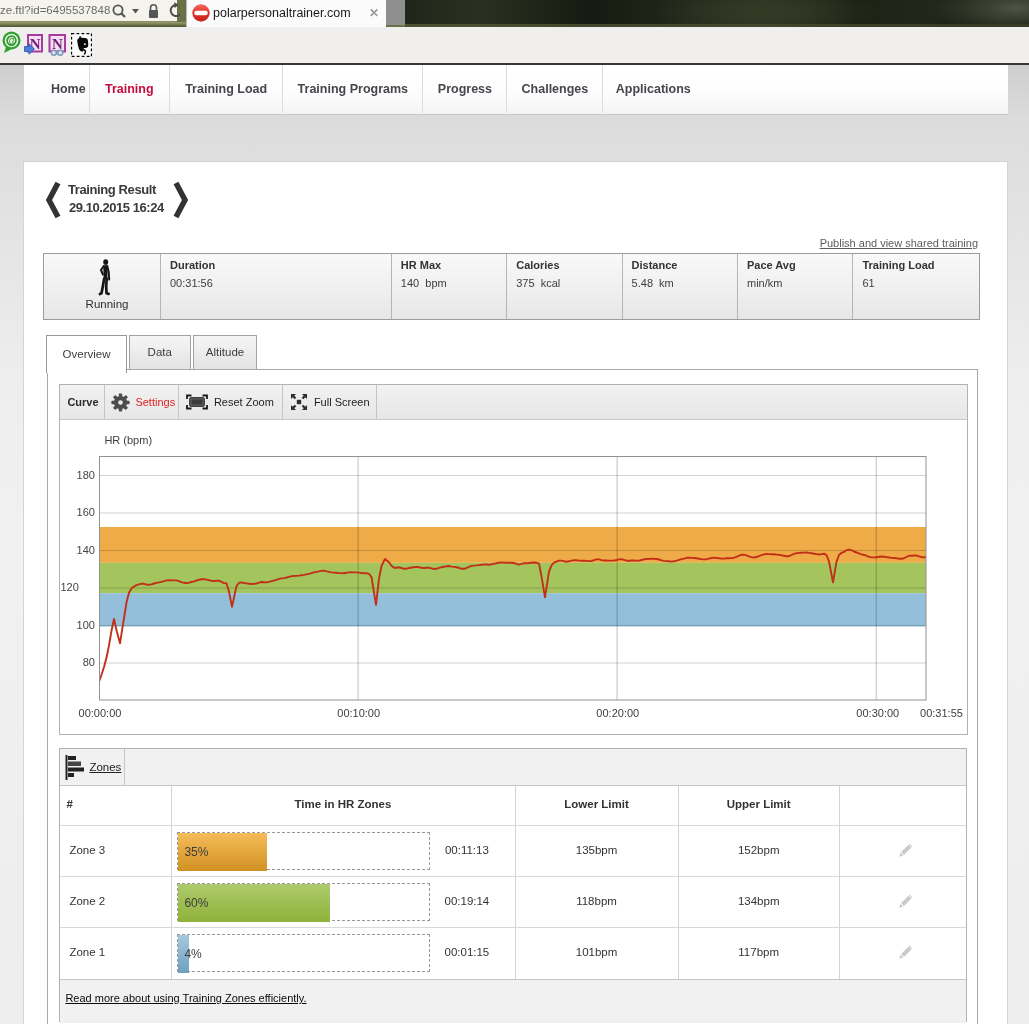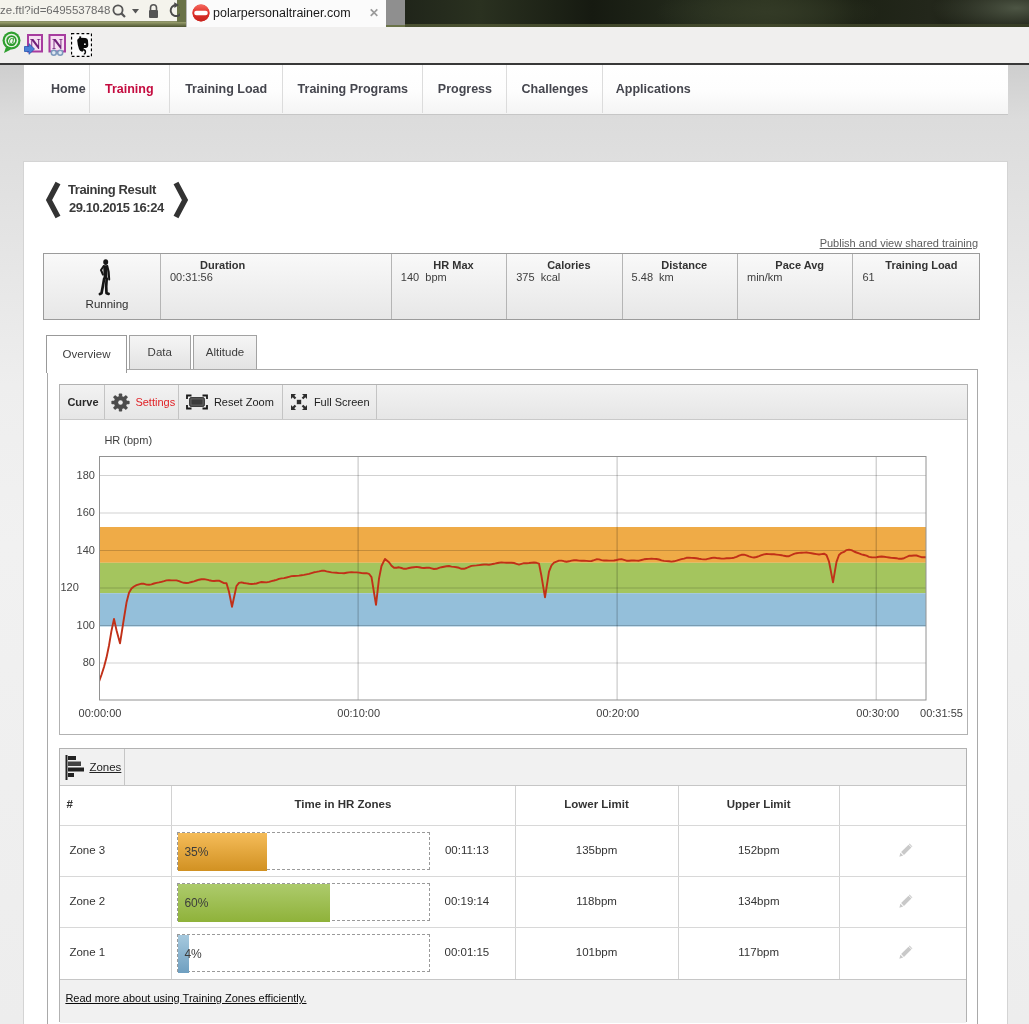--- a/index.html
+++ b/index.html
@@ -28,22 +28,22 @@
 
 #content{left:23px;top:96px;width:985px;height:863px;background:#fff;border:1px solid #d4d4d4;border-bottom:none;}
 
 .chev{position:absolute;top:17.7px;width:16px;height:40px;}
 #title1{left:44px;top:20px;font-size:13px;letter-spacing:-0.4px;font-weight:bold;color:#3a3a3a;}
 #title2{left:45px;top:38px;font-size:13px;letter-spacing:-0.45px;font-weight:bold;color:#3a3a3a;}
 #publish{left:0;top:75px;width:954px;text-align:right;font-size:11px;color:#5c5c5c;text-decoration:underline;}
 
 #summary{left:19px;top:91px;width:936.5px;height:67px;border:1px solid #9b9b9b;background:linear-gradient(#f9f9f9,#e7e7e7);}
 .sumcol{position:absolute;top:0;height:100%;border-left:1px solid #b5b5b5;padding:4.5px 0 0 9px;}
-.sumlab{font-size:11px;font-weight:bold;color:#333;text-align:center;}
-.sumval{font-size:11px;color:#3d3d3d;}
+.sumlab{font-size:11px;font-weight:bold;color:#333;}
+.sumval{font-size:11px;color:#3d3d3d;margin-top:6px;}
 #runningtxt{position:absolute;left:0;top:44px;width:126px;text-align:center;font-size:11.5px;color:#2e2e2e;}
 
 .tab{position:absolute;display:flex;align-items:center;justify-content:center;font-size:11.5px;color:#3d3d3d;}
 #tabov{left:22.3px;top:173px;width:80.5px;height:37.7px;background:#fff;border:1px solid #999;border-bottom:none;z-index:5;}
 #tabdata{left:105px;top:173px;width:61.5px;height:34.7px;background:linear-gradient(#f5f5f5,#e3e3e3);border:1px solid #a2a2a2;}
 #tabalt{left:169px;top:173px;width:64px;height:34.7px;background:linear-gradient(#f5f5f5,#e3e3e3);border:1px solid #a2a2a2;}
 
 #wrapper{left:22.5px;top:206.5px;width:931px;height:655.5px;background:#fff;border:1px solid #a9a9a9;border-bottom:none;}
 
 #chartpanel{left:11.9px;top:14.5px;width:908.5px;height:351.4px;border:1px solid #b2b2b2;background:#fff;}

